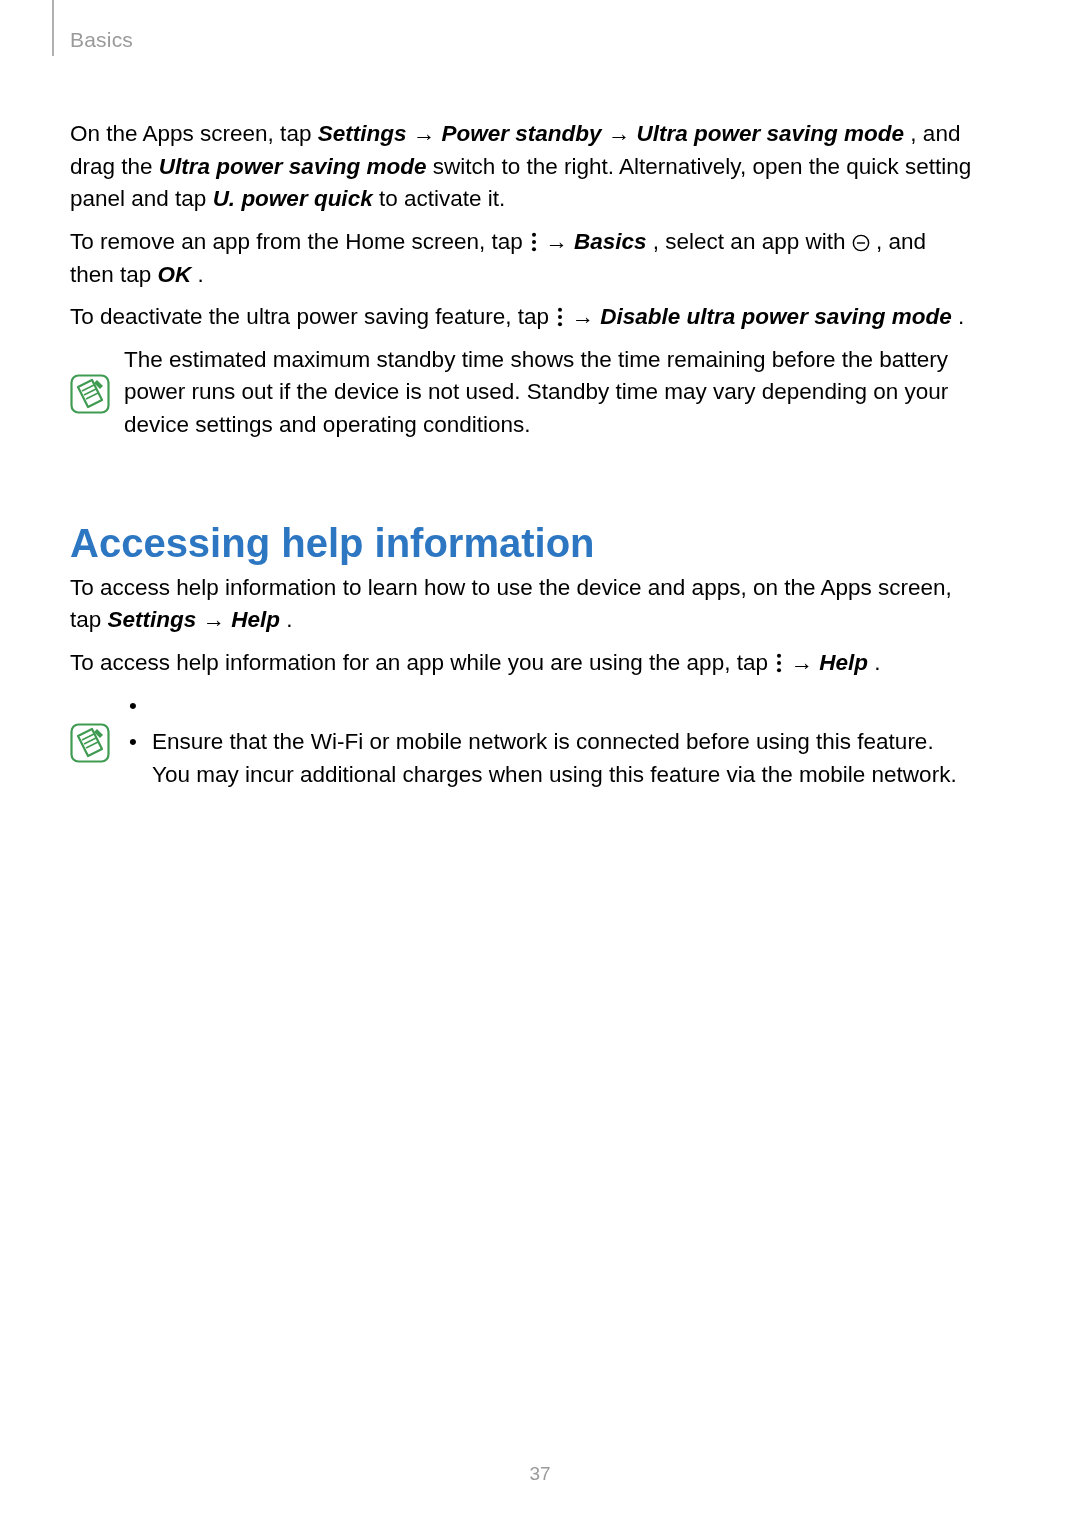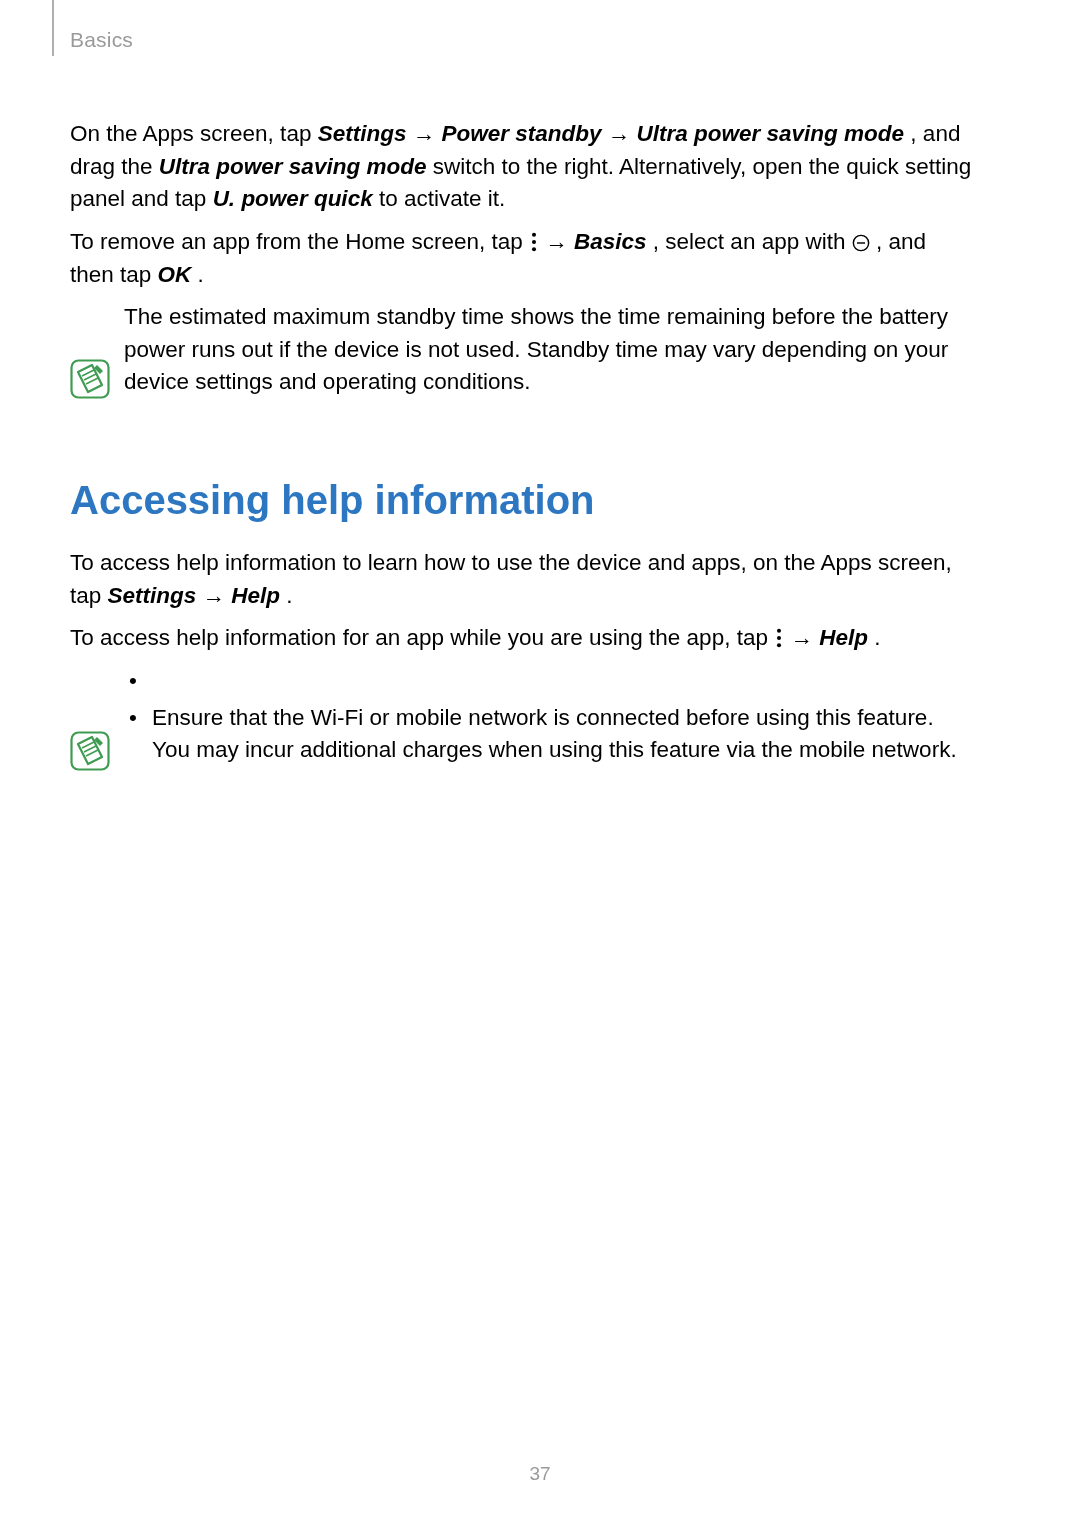--- a/index.html
+++ b/index.html
@@ -39,25 +39,24 @@
   .para {
     margin: 0 0 10px 0;
   }
   .bold { font-weight: 700; font-style: italic; }
   .arrow { font-weight: 400; }
   .h1 {
     color: #2d77c2;
     font-weight: 700;
     font-size: 40px;
     margin-top: 72px;
-    margin-bottom: 18px;
   }
   .note-row {
     display: flex;
-    align-items: flex-end;
+    align-items: center;
     gap: 14px;
     margin-top: 6px;
     margin-bottom: 8px;
   }
   .note-icon {
     flex: 0 0 auto;
     width: 40px;
     height: 40px;
     margin-top: 2px;
   }
@@ -150,20 +149,29 @@
       <span>, select an app with </span>
       <span class="inline-icon"><svg width="18" height="18">
             <use href="#sym-minus"></use>
           </svg></span>
       <span>, and then tap </span>
       <span class="bold">OK</span>
       <span>.</span>
     </p>
 
 
+    <p class="para">
+      <span>To deactivate the ultra power saving feature, tap </span>
+      <span class="inline-icon kebab"><svg width="10" height="22">
+            <use href="#sym-kebab"></use>
+          </svg></span>
+      <span> </span><span class="arrow">→</span><span> </span>
+      <span class="bold">Disable ultra power saving mode</span>
+      <span>.</span>
+    </p>
 
     <div class="note-row">
       <div class="note-icon">
         <svg width="40" height="40">
             <use href="#sym-note"></use>
           </svg>
       </div>
       <div class="note-text">The estimated maximum standby time shows the time remaining before the battery power runs out if the device is not used. Standby time may vary depending on your device settings and operating conditions.</div>
     </div>
 

